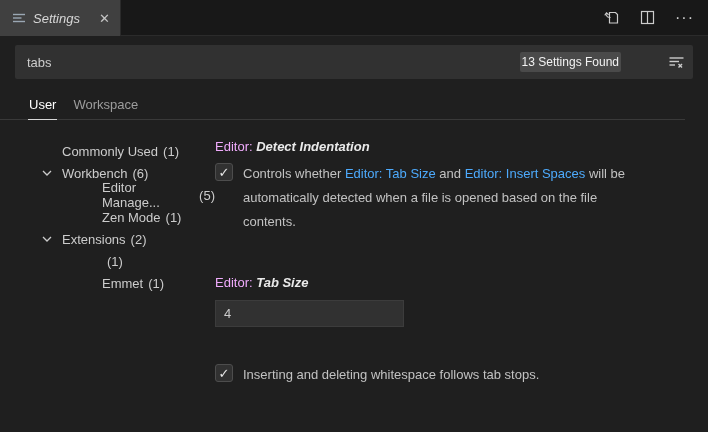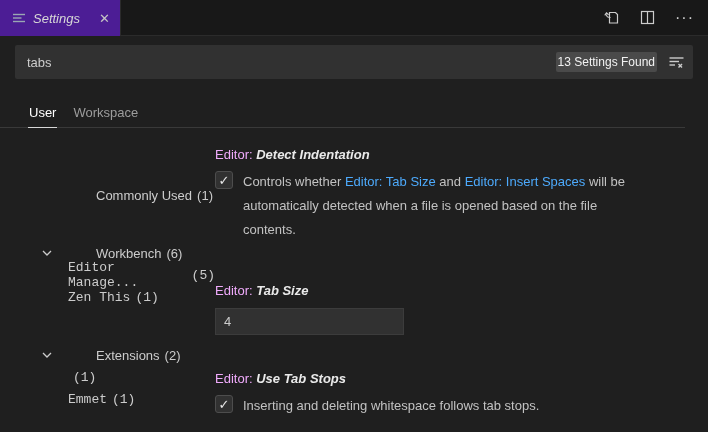--- a/index.html
+++ b/index.html
@@ -7,58 +7,58 @@
   body {
     background:#1f1f1f;
     font-family:"Liberation Sans", sans-serif;
     color:#cccccc;
     overflow:hidden;
     position:relative;
   }
   
   .tabbar { height:36px; background:#181818; border-bottom:1px solid #2b2b2b; display:flex; position:relative; }
   .tab {
-    width:121px; background:#4c1d95; display:flex; align-items:center;
+    width:121px; background:#404040; display:flex; align-items:center;
     padding:0 8px 0 12px; gap:7px; margin-bottom:-1px; border-right:1px solid #2b2b2b;
   }
   .tab-title { font-style:italic; font-size:13px; color:#d7d7d7; flex:1; }
   .tab-close { color:#c5c5c5; font-size:13px; cursor:pointer; padding:0 2px; }
   .tab-actions { position:absolute; right:14px; top:0; height:35px; display:flex; align-items:center; gap:20px; color:#cccccc; }
   .icon-btn { display:flex; align-items:center; cursor:pointer; }
   .more-glyph { font-size:16px; letter-spacing:1px; color:#cccccc; line-height:10px; }
 
   
   .search {
     margin:9px 15px 0 15px; height:34px; background:#313131; border-radius:2px;
-    display:flex; align-items:center; padding:0 8px 0 12px;
+    display:flex; align-items:center; padding:0 8px 0 12px;gap:36px;
   }
   .search input {
     flex:1; background:transparent; border:none; outline:none;
     color:#cccccc; font-size:13px; font-family:"Liberation Sans", sans-serif;
   }
   .results-badge {
     background:#4a4a4a; color:#f2f2f2; font-size:12px; padding:3px 2px;
     border-radius:2px; white-space:nowrap;
   }
   .filter-btn { margin-left:11px; display:flex; align-items:center; cursor:pointer; }
 
   
-  .scope-row { position:relative; margin-top:18px; height:31px; }
+  .scope-row { position:relative; margin-top:10px; height:31px; }
   .scope-row::after { content:""; position:absolute; left:0; right:23px; bottom:0; border-bottom:1px solid #393939; }
   .scope-tabs { display:flex; gap:15px; margin-left:28px; height:100%; }
   .scope-tab { font-size:13px; color:#9d9d9d; display:flex; align-items:center; padding:0 1px; cursor:pointer; position:relative; z-index:1; }
   .scope-tab.active { color:#ffffff; border-bottom:1px solid #d7d7d7; }
 
   
   .main { display:flex; margin-top:19px; }
   .toc { width:215px; flex-shrink:0; font-size:13px; padding-top:1px; }
   .toc-row { position:relative; height:22px; display:flex; align-items:center; cursor:pointer; color:#cccccc; }
   .toc-row .chevron { position:absolute; left:41px; top:5px; width:12px; height:12px; }
-  .toc-row.lvl1 { padding-left:96px;margin-top:36px; }
-  .toc-row.lvl2 { padding-left:68px;font-family:Liberation Mono, monospace; }
+  .toc-row.lvl1 { padding-left:62px; }
+  .toc-row.lvl2 { padding-left:102px; }
   .toc-count { margin-left:5px; }
   .toc-count.gapped { margin-left:18px; }
 
   .content { width:464px; font-size:13px; }
   .setting-title { margin-bottom:7px; line-height:16px; }
   .setting-cat { color:#f0abfc; font-weight:400; }
   .setting-name { color:#eaeaea; font-weight:700;font-style:italic; }
   .desc { color:#c2c2c2; line-height:24px; }
   .link { color:#4daafc; cursor:pointer; }
   .check-row { display:flex; gap:10px; align-items:flex-start; }
@@ -151,21 +151,21 @@
           </svg>
       </span>
       <span>Workbench</span>
       <span class="toc-count">(6)</span>
     </div>
     <div class="toc-row lvl2">
       <span>Editor Manage...</span>
       <span class="toc-count gapped">(5)</span>
     </div>
     <div class="toc-row lvl2">
-      <span>Zen This</span>
+      <span>Zen Mode</span>
       <span class="toc-count">(1)</span>
     </div>
     <div class="toc-row lvl1">
       <span class="chevron">
         <svg width="12" height="12" viewBox="0 0 12 12">
             <path d="M2 4 L6 8 L10 4" fill="none" stroke="#cccccc" stroke-width="1.3"></path>
           </svg>
       </span>
       <span>Extensions</span>
       <span class="toc-count">(2)</span>
@@ -194,23 +194,20 @@
     </div>
 
     <div class="setting-block" id="tab-size-block">
       <div class="setting-title">
         <span class="setting-cat">Editor: </span><span class="setting-name">Tab Size</span>
       </div>
       <input class="text-control" type="text" value="4" style="">
     </div>
 
     <div class="setting-block" id="use-tab-stops-block">
-      <div class="setting-title">
-        <span class="setting-cat">Editor: </span><span class="setting-name">Use Tab Stops</span>
-      </div>
       <div class="check-row">
         <span class="checkbox">✓</span>
         <div class="desc">
           <span>Inserting and deleting whitespace follows tab stops.</span>
         </div>
       </div>
     </div>
 
   </div>
 </div>

